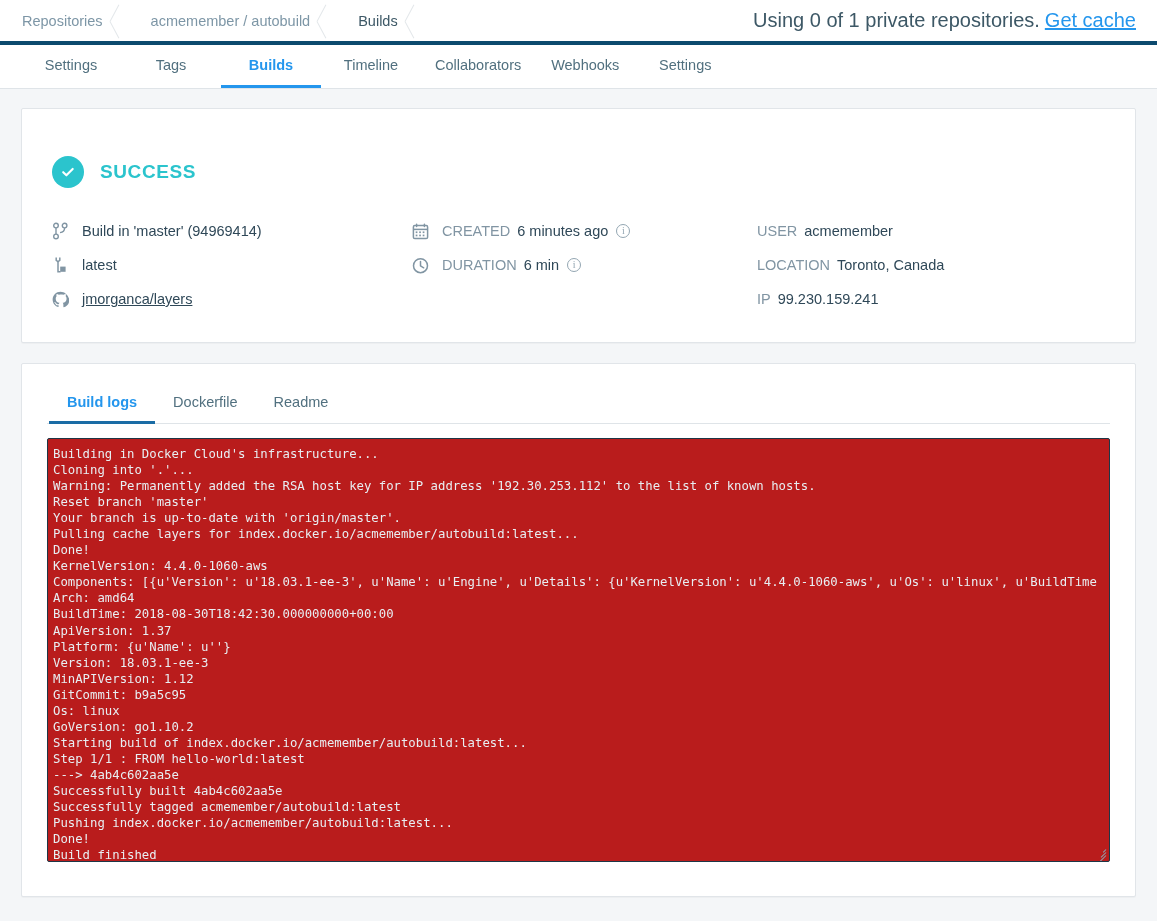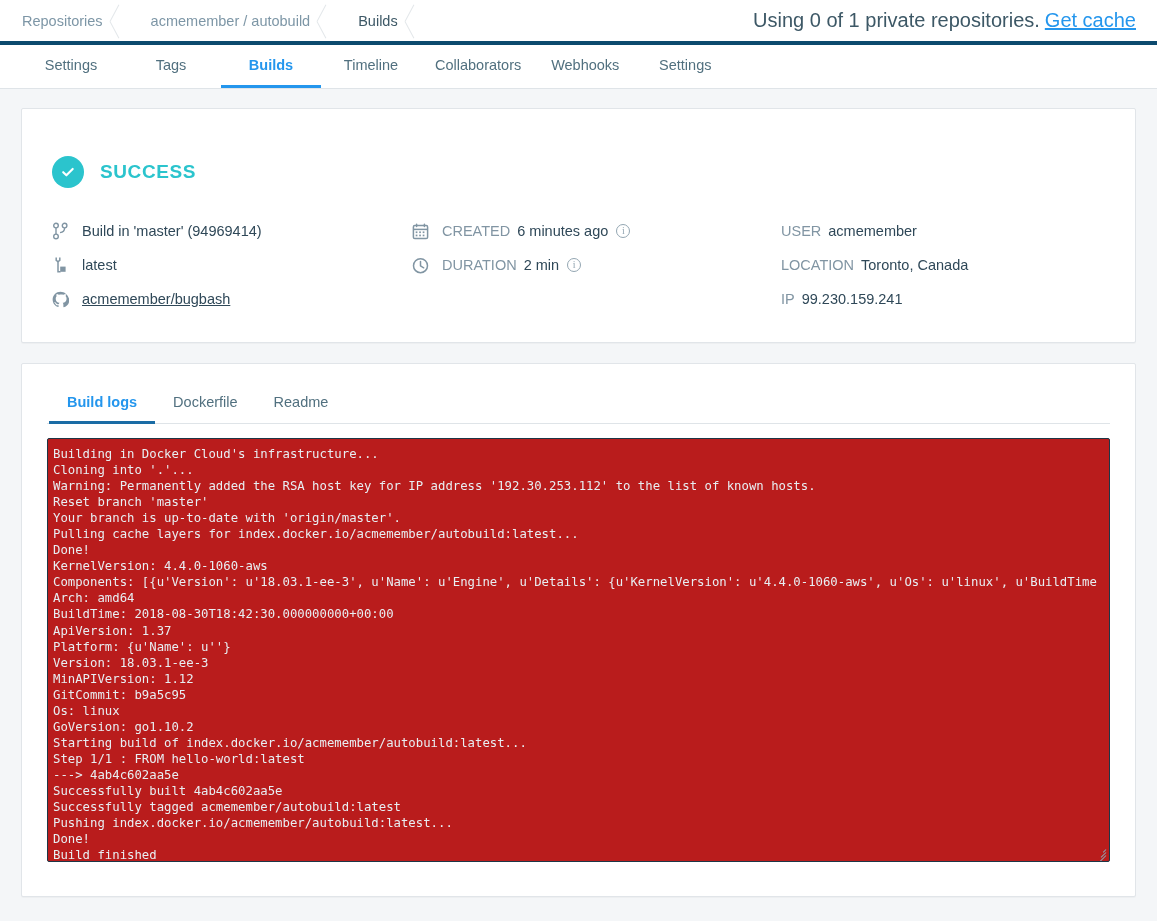--- a/index.html
+++ b/index.html
@@ -128,21 +128,21 @@
     align-items: center;
     height: 34px;
     font-size: 14.5px;
     color: #3d5866;
   }
   .meta-icon {
     width: 30px; flex: none;
     display: flex; align-items: center;
     color: #8195a3;
   }
-  .meta-row.noicon { padding-left: 0; margin-left: 24px; }
+  .meta-row.noicon { padding-left: 0; }
   .meta-label {
     color: #8195a3;
     margin-right: 7px;
     white-space: nowrap;
   }
   .meta-value { color: #2f4858; white-space: nowrap; }
   .meta-link {
     color: #2f4858;
     text-decoration: underline;
     white-space: nowrap;
@@ -292,21 +292,21 @@
             </svg>
           </span>
           <span class="meta-value">latest</span>
         </div>
         <div class="meta-row">
           <span class="meta-icon">
             <svg width="17" height="17" viewBox="0 0 16 16">
               <path fill="#8195a3" d="M8 0.6C3.9.6.6 3.9.6 8c0 3.3 2.1 6.1 5.1 7.1.4.1.5-.2.5-.4v-1.3c-2 .4-2.5-.5-2.7-1-.1-.2-.5-1-.9-1.2-.3-.2-.8-.6 0-.6.7 0 1.2.7 1.4 1 .8 1.3 2 1 2.5.7.1-.6.3-1 .6-1.2-1.8-.2-3.6-.9-3.6-4 0-.9.3-1.6.8-2.2-.1-.2-.4-1 .1-2.1 0 0 .7-.2 2.2.8.6-.2 1.3-.3 2-.3s1.4.1 2 .3c1.5-1 2.2-.8 2.2-.8.4 1.1.2 1.9.1 2.1.5.6.8 1.3.8 2.2 0 3.1-1.9 3.8-3.6 4 .3.3.6.8.6 1.5v2.2c0 .2.1.5.5.4a7.45 7.45 0 0 0 5.1-7.1C15.4 3.9 12.1.6 8 .6z"></path>
             </svg>
           </span>
-          <span class="meta-link">acmemember/bugbash</span>
+          <span class="meta-link">jmorganca/layers</span>
         </div>
       </div>
 
       <div class="meta-col c2">
         <div class="meta-row">
           <span class="meta-icon">
             <svg width="17" height="17" viewBox="0 0 17 17">
               <rect x="1.4" y="2.6" width="14.2" height="13" rx="1.4" fill="none" stroke="#8195a3" stroke-width="1.5"></rect>
               <path d="M1.4 6.4 H15.6" stroke="#8195a3" stroke-width="1.5"></path>
               <path d="M4.6 1.2 V3.6 M12.4 1.2 V3.6" stroke="#8195a3" stroke-width="1.5" stroke-linecap="round"></path>
@@ -325,21 +325,21 @@
           <span class="info-i">i</span>
         </div>
         <div class="meta-row">
           <span class="meta-icon">
             <svg width="17" height="17" viewBox="0 0 17 17">
               <circle cx="8.5" cy="8.7" r="7" fill="none" stroke="#8195a3" stroke-width="1.5"></circle>
               <path d="M8.5 4.4 V8.9 L11.7 10.8" fill="none" stroke="#8195a3" stroke-width="1.5" stroke-linecap="round" stroke-linejoin="round"></path>
             </svg>
           </span>
           <span class="meta-label">DURATION</span>
-          <span class="meta-value">2 min</span>
+          <span class="meta-value">6 min</span>
           <span class="info-i">i</span>
         </div>
       </div>
 
       <div class="meta-col c3">
         <div class="meta-row noicon">
           <span class="meta-label">USER</span>
           <span class="meta-value">acmemember</span>
         </div>
         <div class="meta-row noicon">

